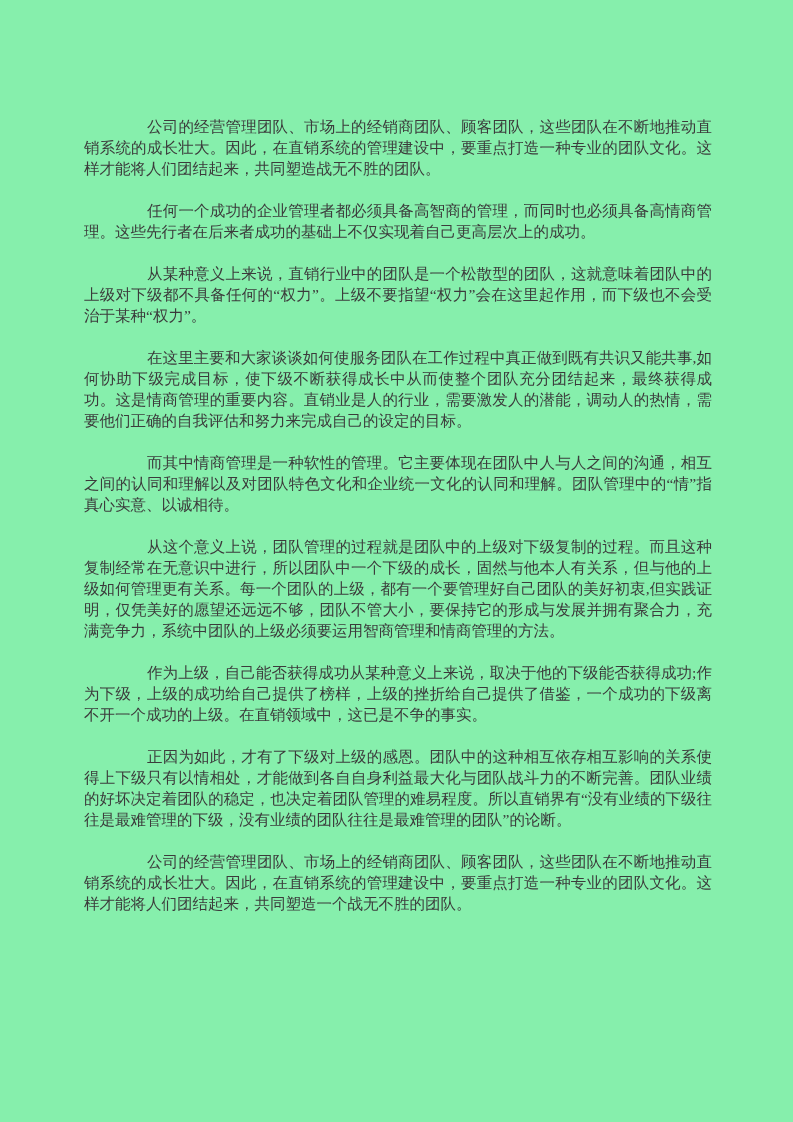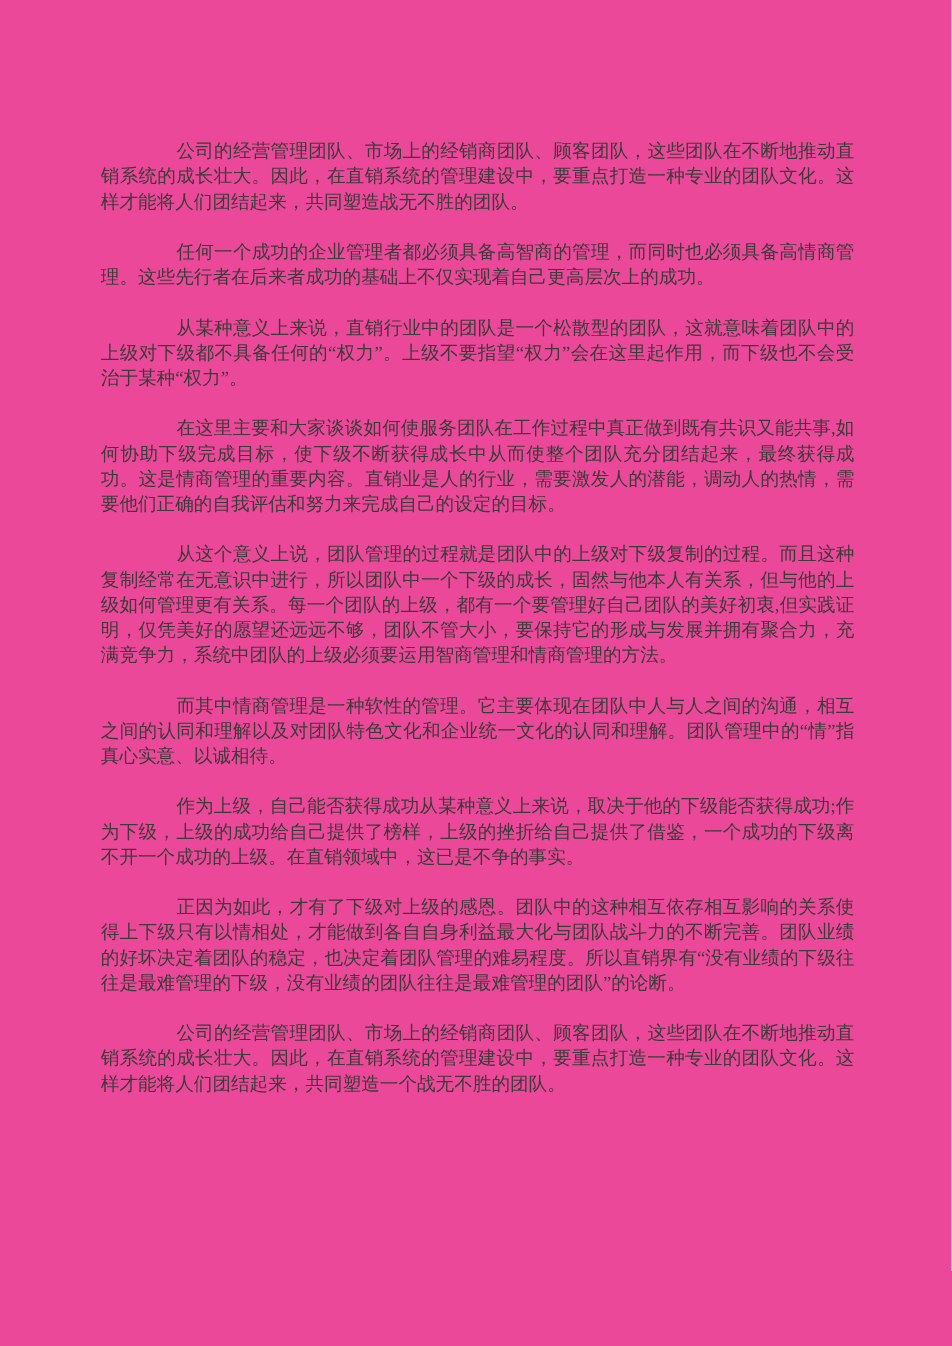--- a/index.html
+++ b/index.html
@@ -9,21 +9,21 @@
   }
   body {
     height: 1122px;
     overflow: hidden;
     font-family: "Liberation Serif", "DejaVu Serif", serif;
   }
   .page {
     position: relative;
     width: 793px;
     height: 1122px;
-    background: #ec4899;
+    background: #86efac;
   }
   .content {
     position: absolute;
     top: 116px;
     left: 84px;
     width: 628px;
   }
   .content p {
     font-size: 15.5px;
     line-height: 21px;
@@ -38,19 +38,19 @@
 </style>
 </head>
 <body>
 
 <div class="page">
   <div class="content">
     <p>公司的经营管理团队、市场上的经销商团队、顾客团队，这些团队在不断地推动直销系统的成长壮大。因此，在直销系统的管理建设中，要重点打造一种专业的团队文化。这样才能将人们团结起来，共同塑造战无不胜的团队。</p>
     <p>任何一个成功的企业管理者都必须具备高智商的管理，而同时也必须具备高情商管理。这些先行者在后来者成功的基础上不仅实现着自己更高层次上的成功。</p>
     <p>从某种意义上来说，直销行业中的团队是一个松散型的团队，这就意味着团队中的上级对下级都不具备任何的“权力”。上级不要指望“权力”会在这里起作用，而下级也不会受治于某种“权力”。</p>
     <p>在这里主要和大家谈谈如何使服务团队在工作过程中真正做到既有共识又能共事,如何协助下级完成目标，使下级不断获得成长中从而使整个团队充分团结起来，最终获得成功。这是情商管理的重要内容。直销业是人的行业，需要激发人的潜能，调动人的热情，需要他们正确的自我评估和努力来完成自己的设定的目标。</p>
+    <p>而其中情商管理是一种软性的管理。它主要体现在团队中人与人之间的沟通，相互之间的认同和理解以及对团队特色文化和企业统一文化的认同和理解。团队管理中的“情”指真心实意、以诚相待。</p>
     <p>从这个意义上说，团队管理的过程就是团队中的上级对下级复制的过程。而且这种复制经常在无意识中进行，所以团队中一个下级的成长，固然与他本人有关系，但与他的上级如何管理更有关系。每一个团队的上级，都有一个要管理好自己团队的美好初衷,但实践证明，仅凭美好的愿望还远远不够，团队不管大小，要保持它的形成与发展并拥有聚合力，充满竞争力，系统中团队的上级必须要运用智商管理和情商管理的方法。</p>
-    <p>而其中情商管理是一种软性的管理。它主要体现在团队中人与人之间的沟通，相互之间的认同和理解以及对团队特色文化和企业统一文化的认同和理解。团队管理中的“情”指真心实意、以诚相待。</p>
     <p>作为上级，自己能否获得成功从某种意义上来说，取决于他的下级能否获得成功;作为下级，上级的成功给自己提供了榜样，上级的挫折给自己提供了借鉴，一个成功的下级离不开一个成功的上级。在直销领域中，这已是不争的事实。</p>
     <p>正因为如此，才有了下级对上级的感恩。团队中的这种相互依存相互影响的关系使得上下级只有以情相处，才能做到各自自身利益最大化与团队战斗力的不断完善。团队业绩的好坏决定着团队的稳定，也决定着团队管理的难易程度。所以直销界有“没有业绩的下级往往是最难管理的下级，没有业绩的团队往往是最难管理的团队”的论断。</p>
     <p>公司的经营管理团队、市场上的经销商团队、顾客团队，这些团队在不断地推动直销系统的成长壮大。因此，在直销系统的管理建设中，要重点打造一种专业的团队文化。这样才能将人们团结起来，共同塑造一个战无不胜的团队。</p>
   </div>
 </div>
 
 </body></html>

